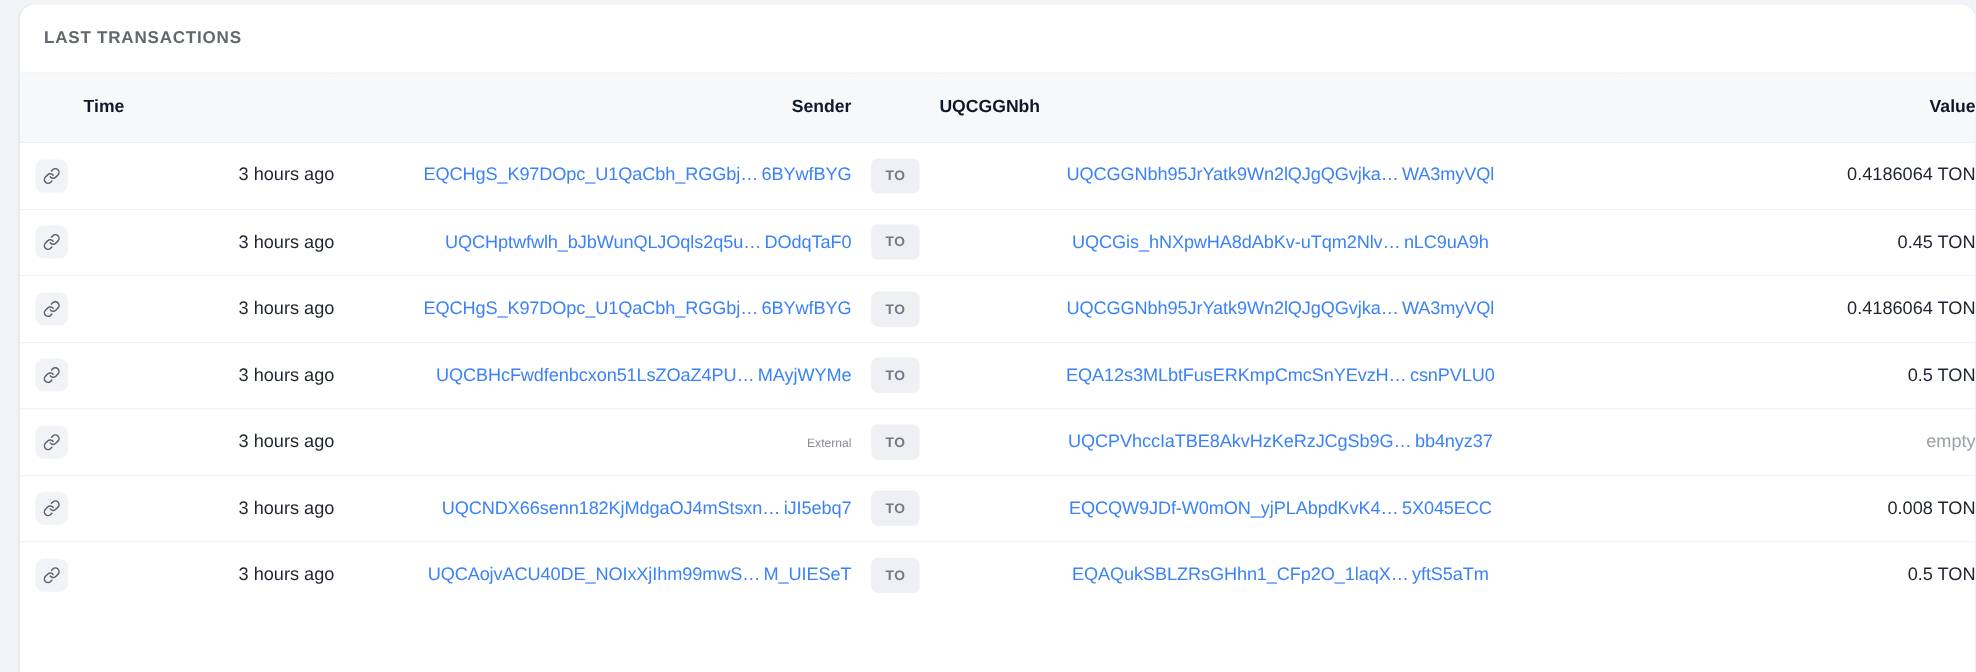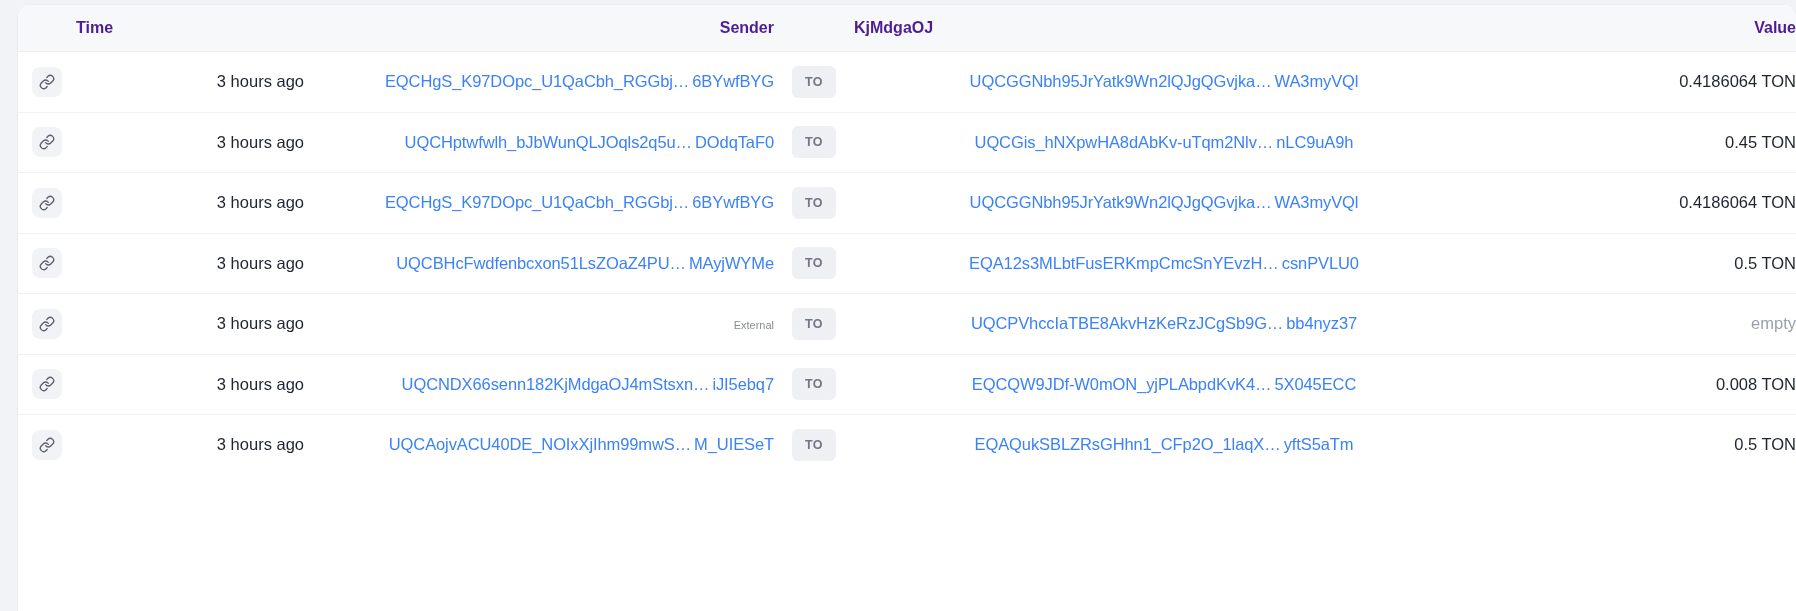--- a/index.html
+++ b/index.html
@@ -60,22 +60,22 @@
 
   table.tx-table thead tr {
     background: #f7f8fa;
     border-top: 1px solid #eceef1;
     border-bottom: 1px solid #eceef1;
   }
 
   table.tx-table thead th {
     font-size: 16px;
     font-weight: 700;
-    color: #4c1d95;
-    padding: 14px 0;
+    color: #0f172a;
+    padding: 22px 0;
     height: 46px;
     box-sizing: border-box;
     vertical-align: middle;
     white-space: nowrap;
   }
 
   
   .col-icon   { width: 58px; }
   .col-time   { width: 228px; }
   .col-sender { width: 470px; }
@@ -189,37 +189,40 @@
     letter-spacing: 0.4px;
     box-sizing: border-box;
   }
 </style>
 </head>
 <body>
 
 <div class="page">
   <div class="card">
 
+    <div class="card-header">
+      <span class="card-title">LAST TRANSACTIONS</span>
+    </div>
 
     <table class="tx-table">
       <colgroup>
         <col class="col-icon">
         <col class="col-time">
         <col class="col-sender">
         <col class="col-to">
         <col class="col-recip">
         <col class="col-value">
       </colgroup>
       <thead>
         <tr>
           <th class="th-icon"></th>
           <th class="th-time">Time</th>
           <th class="th-sender">Sender</th>
           <th class="th-to"></th>
-          <th class="th-recip">KjMdgaOJ</th>
+          <th class="th-recip">UQCGGNbh</th>
           <th class="th-value">Value</th>
         </tr>
       </thead>
       <tbody id="tx-body">
           <tr>
             <td class="td-icon"><span class="link-chip">
                 <svg width="16" height="16" viewBox="0 0 24 24" fill="none" stroke="currentColor" stroke-width="2" stroke-linecap="round" stroke-linejoin="round">
                   <path d="M10 13a5 5 0 0 0 7.54.54l3-3a5 5 0 0 0-7.07-7.07l-1.72 1.71"></path>
                   <path d="M14 11a5 5 0 0 0-7.54-.54l-3 3a5 5 0 0 0 7.07 7.07l1.71-1.71"></path>
                 </svg>

